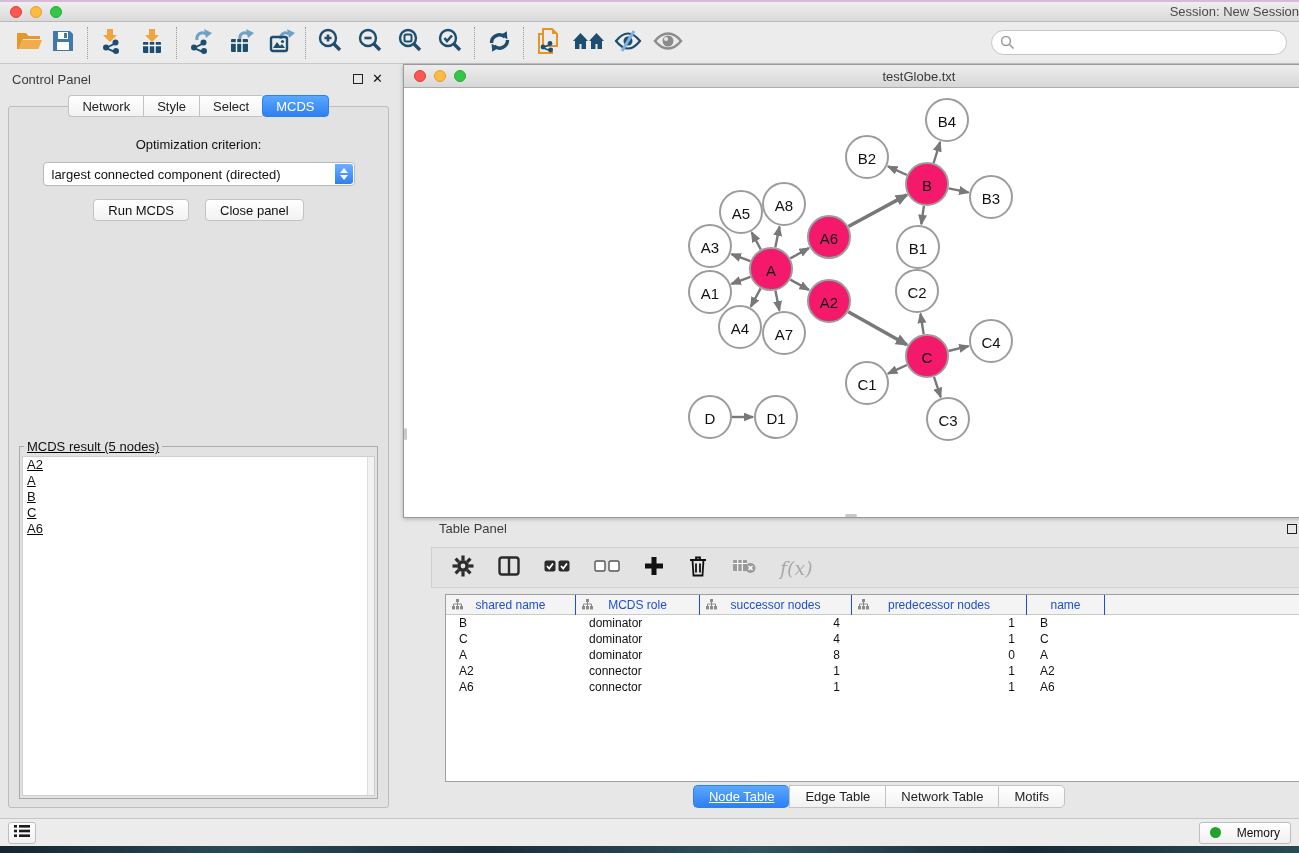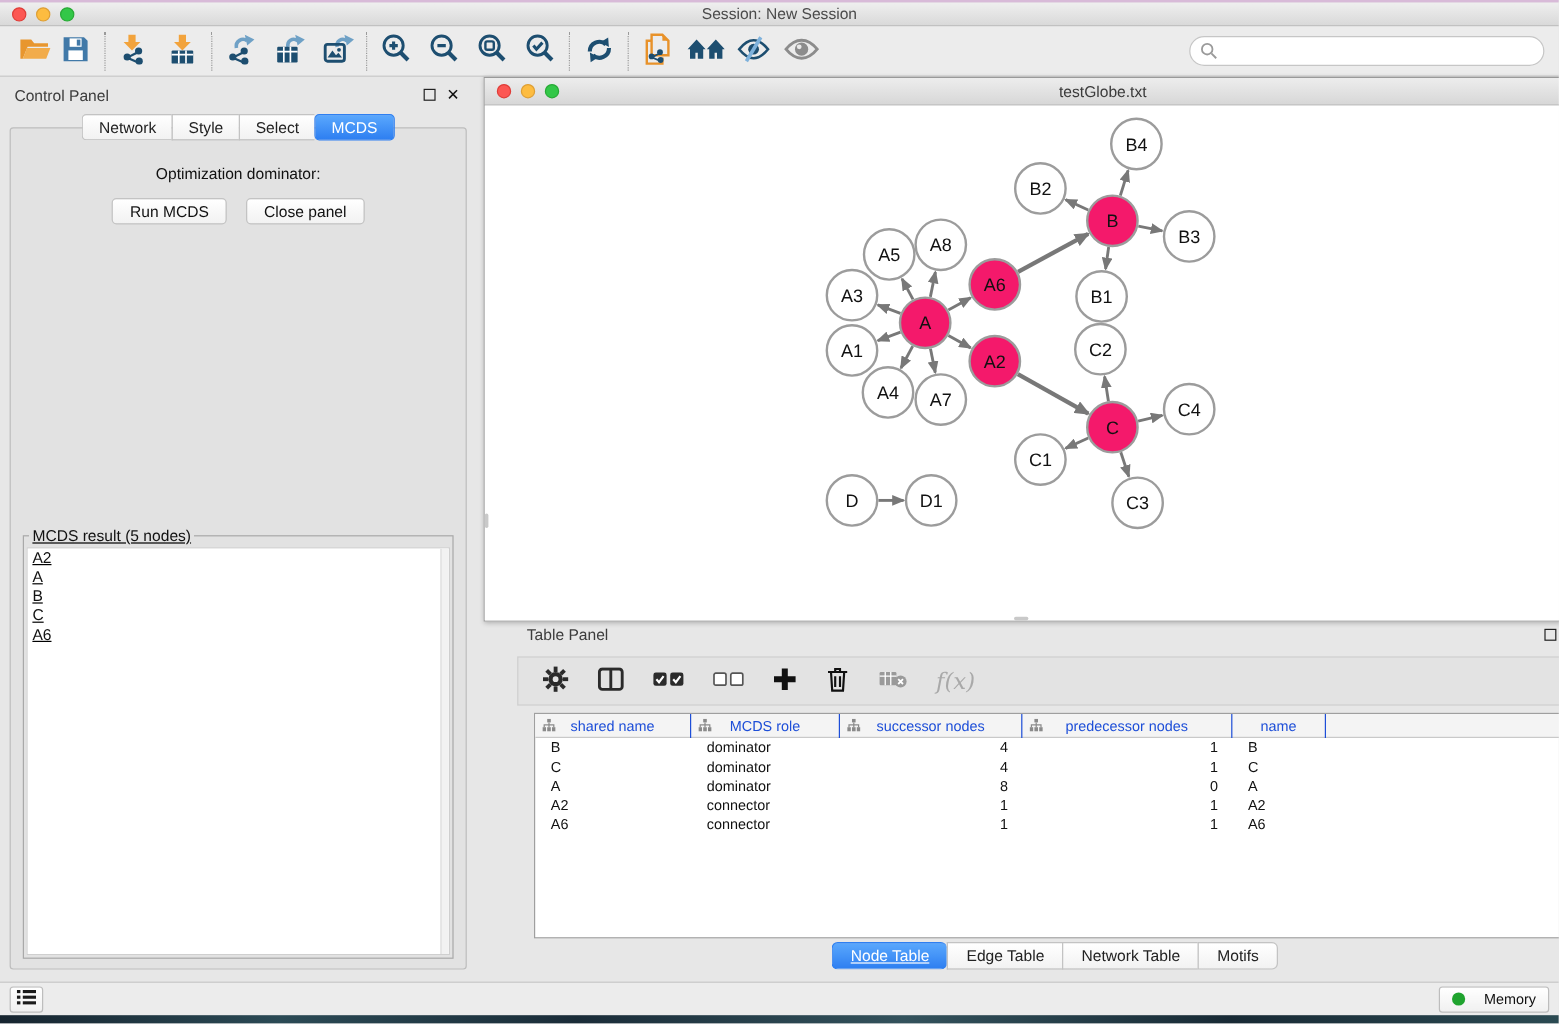--- a/index.html
+++ b/index.html
@@ -3,21 +3,21 @@
 <meta charset="utf-8">
 <style>
   * { margin:0; padding:0; box-sizing:border-box; }
   html,body { width:1299px; height:853px; }
   body { font-family:"Liberation Sans","DejaVu Sans",sans-serif; background:#E7E7E7; position:relative; overflow:hidden; }
 
   
   .titlebar { position:absolute; left:0; top:0; width:1299px; height:22px;
     background:linear-gradient(#EFEFEF,#D9D9D9); border-top:2px solid #D8BAD8; border-bottom:1px solid #B9B9B9;
     display:flex; align-items:center; }
-  .titlebar .title { position:absolute; left:0; right:0; text-align:center; font-size:13px; color:#4a4a4a; }
+  .titlebar .title { position:absolute; left:0; right:0; text-align:right; font-size:13px; color:#4a4a4a; }
   .lights { display:flex; gap:8px; margin-left:10px; z-index:2; }
   .light { width:12px; height:12px; border-radius:50%; }
   .light.red { background:#FC5753; border:1px solid #DF3D38; }
   .light.yellow { background:#FDBC40; border:1px solid #DE9F34; }
   .light.green { background:#33C748; border:1px solid #27AA35; }
 
   
   .toolbar { position:absolute; left:0; top:22px; width:1299px; height:42px;
     background:#ECECEC; border-bottom:1px solid #C9C9C9; display:flex; align-items:center; padding-left:12px; }
   .tb-btn { width:34px; height:34px; display:flex; align-items:center; justify-content:center; background:none; border:none; }
@@ -287,21 +287,28 @@
       <span class="pc-close">✕</span>
     </span>
   </div>
   <div class="cp-tabs">
       <button class="cp-tab">Network</button>
       <button class="cp-tab">Style</button>
       <button class="cp-tab">Select</button>
       <button class="cp-tab active">MCDS</button>
     </div>
   <div class="cp-body">
-    <div class="crit-label">Optimization dominator:</div>
+    <div class="crit-label">Optimization criterion:</div>
+    <div class="crit-select">
+      <span>largest connected component (directed)</span>
+      <span class="crit-stepper">
+          <i class="up"></i>
+          <i class="dn"></i>
+        </span>
+    </div>
     <div class="cp-buttons">
       <button class="std-btn">Run MCDS</button>
       <button class="std-btn">Close panel</button>
     </div>
     <fieldset class="mcds-group">
       <legend>MCDS result (5 nodes)</legend>
       <div class="mcds-list">
         <div class="mcds-scroll"></div>
       <div class="mcds-item">A2</div>
           <div class="mcds-item">A</div>

